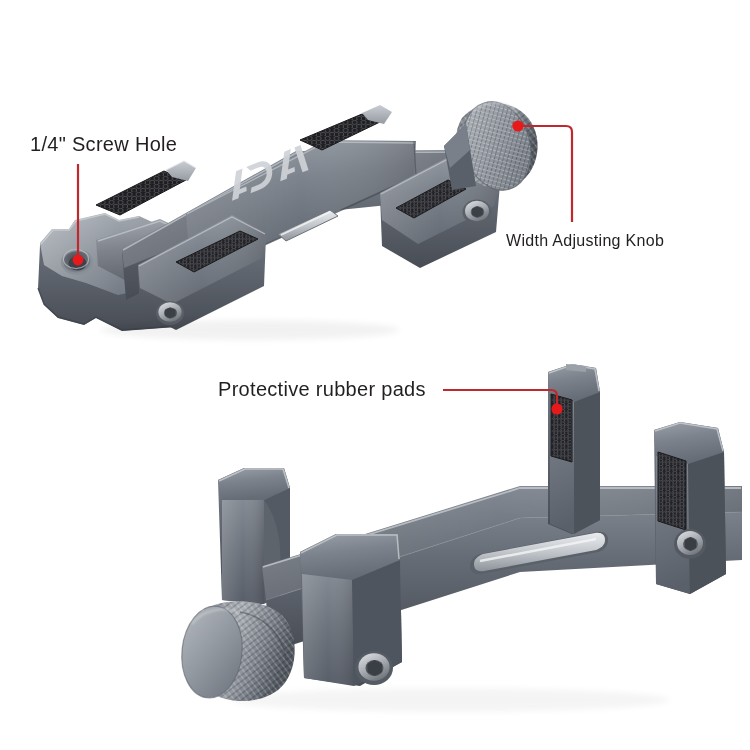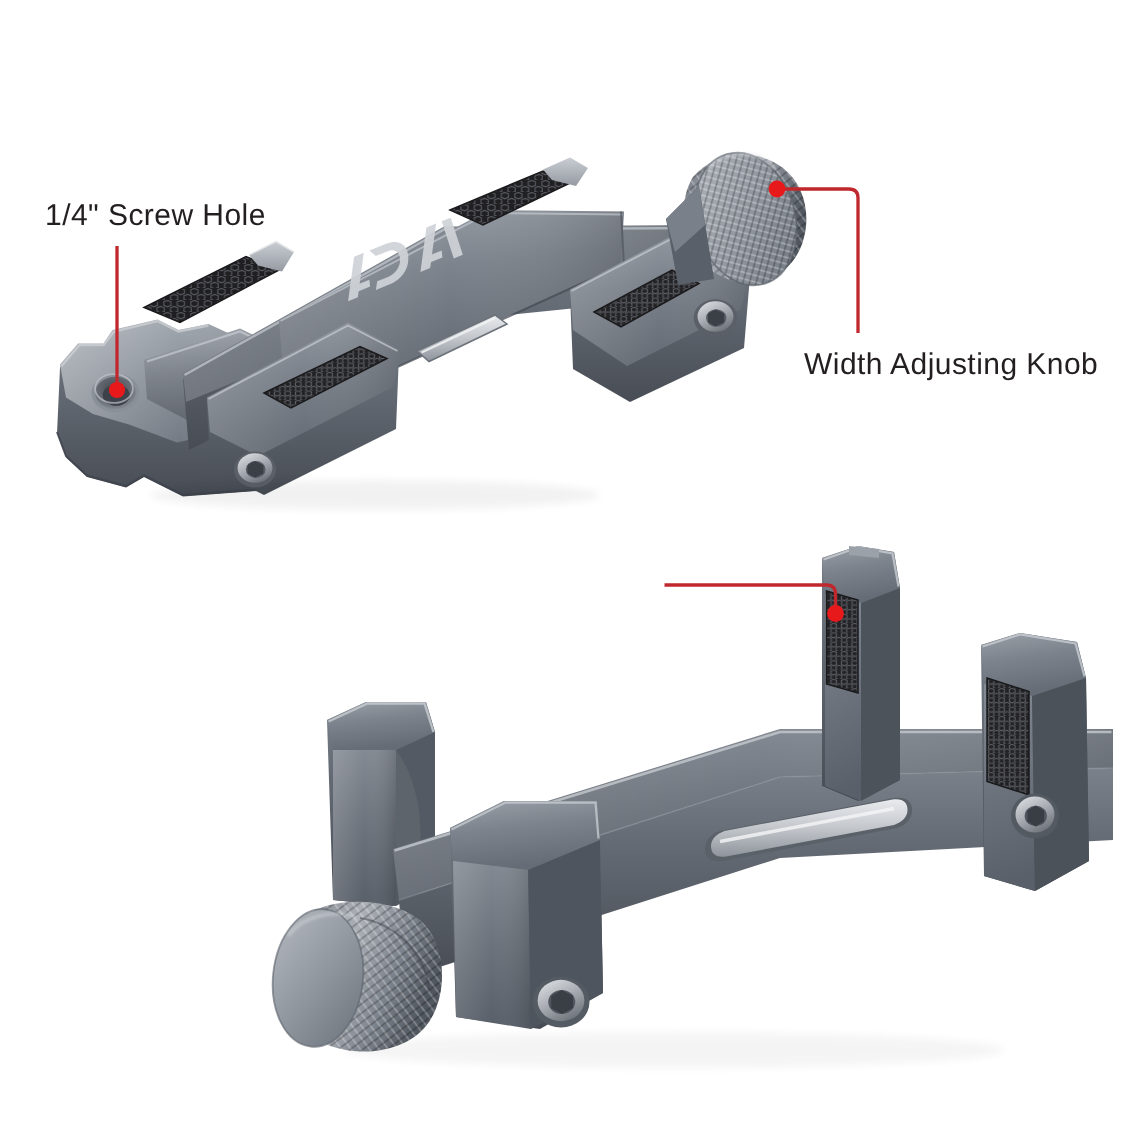--- a/index.html
+++ b/index.html
@@ -14,21 +14,21 @@
   svg.layer{position:absolute;top:0;left:0;width:750px;height:750px;}
   .callout-text{
     position:absolute;
     font-family:"Liberation Sans", sans-serif;
     color:#231f20;
     white-space:nowrap;
     letter-spacing:0.3px;
     font-weight:400;
   }
   #label-screw-hole{left:30px;top:133px;font-size:20px;}
-  #label-knob{left:536px;top:232px;font-size:20px;}
+  #label-knob{left:506px;top:232px;font-size:16px;}
   #label-pads{left:218px;top:378px;font-size:20px;}
 </style>
 </head>
 <body>
 
 <div id="stage">
 
   <svg class="layer" viewBox="0 0 750 750" xmlns="http://www.w3.org/2000/svg">
     <defs>
 
@@ -374,14 +374,15 @@
     <g>
       <path d="M443 390 L551 390 Q557 390 557 396 L557 404" fill="none" stroke="#c0282d" stroke-width="2.2"></path>
       <circle cx="557" cy="409" r="5.6" fill="#e8191b"></circle>
     </g>
   </svg>
 
   <div class="callout-text" id="label-screw-hole">1/4" Screw Hole</div>
 
   <div class="callout-text" id="label-knob">Width Adjusting Knob</div>
 
+  <div class="callout-text" id="label-pads">Protective rubber pads</div>
 
 </div>
 
 </body></html>

